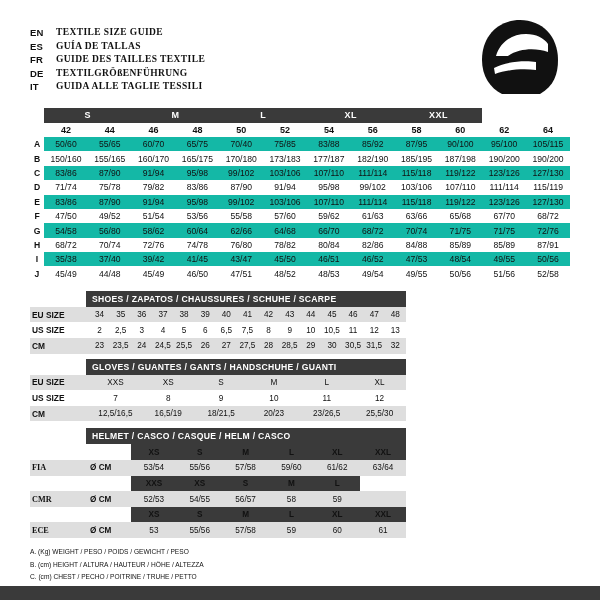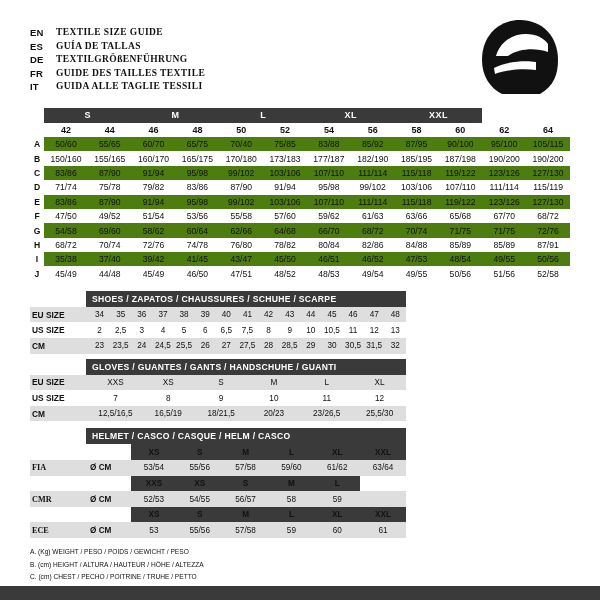--- a/index.html
+++ b/index.html
@@ -22,21 +22,21 @@
   .helmet-wrap{position:absolute;right:34px;top:16px;width:92px;height:88px;}
 
   
   .main-table{margin-top:14px;width:100%;border-collapse:collapse;}
   .main-table td,.main-table th{font-size:9px;padding:0;}
   .grp-row td{height:15px;vertical-align:middle;}
   .grp{background:#3a3a3a;color:#fff;text-align:center;font-weight:bold;font-size:9.5px;letter-spacing:.5px;}
   .num-row td{height:14px;text-align:center;font-weight:bold;font-size:9px;color:#111;}
   .rowlabel{width:14px;text-align:left;font-weight:bold;font-size:9px;color:#111;padding-left:2px;}
   .data td{height:14.4px;text-align:center;font-size:8.6px;color:#111;}
-  .shade{background:#4d7c0f;}
+  .shade{background:#14b8a6;}
   .plain{background:#ffffff;}
   .sp{width:14px;}
 
   
   .lower{margin-top:10px;display:flex;gap:8px;flex-direction:column;}
   .lower-left{width:376px;}
   .lower-right{flex:1;font-size:6.6px;line-height:9.2px;color:#111;padding-top:1px;}
   .lower-right p{margin:0 0 3.4px 0;}
 
   .sec-title{background:#3a3a3a;color:#fff;font-size:8.6px;font-weight:bold;letter-spacing:.3px;padding:3px 6px;}
@@ -65,26 +65,26 @@
   <div class="lang-block">
     <div class="lang-row">
       <span class="lang-code">EN</span>
       <span class="lang-text">TEXTILE SIZE GUIDE</span>
     </div>
     <div class="lang-row">
       <span class="lang-code">ES</span>
       <span class="lang-text">GUÍA DE TALLAS</span>
     </div>
     <div class="lang-row">
+      <span class="lang-code">FR</span>
+      <span class="lang-text">GUIDE DES TAILLES TEXTILE</span>
+    </div>
+    <div class="lang-row">
       <span class="lang-code">DE</span>
       <span class="lang-text">TEXTILGRÖßENFÜHRUNG</span>
-    </div>
-    <div class="lang-row">
-      <span class="lang-code">FR</span>
-      <span class="lang-text">GUIDE DES TAILLES TEXTILE</span>
     </div>
     <div class="lang-row">
       <span class="lang-code">IT</span>
       <span class="lang-text">GUIDA ALLE TAGLIE TESSILI</span>
     </div>
   </div>
 
   <div class="helmet-wrap">
     <svg viewBox="0 0 92 88" width="92" height="88" aria-hidden="true">
       <path d="M46 4 C24 4 8 20 8 44 C8 60 16 72 28 78 L66 78 C80 70 84 58 84 44 C84 20 68 4 46 4 Z" fill="#111"></path>
@@ -204,21 +204,21 @@
           <td class="plain">59/62</td>
           <td class="plain">61/63</td>
           <td class="plain">63/66</td>
           <td class="plain">65/68</td>
           <td class="plain">67/70</td>
           <td class="plain">68/72</td>
         </tr>
         <tr class="data">
           <td class="rowlabel">G</td>
           <td class="shade">54/58</td>
-          <td class="shade">69/60</td>
+          <td class="shade">56/80</td>
           <td class="shade">58/62</td>
           <td class="shade">60/64</td>
           <td class="shade">62/66</td>
           <td class="shade">64/68</td>
           <td class="shade">66/70</td>
           <td class="shade">68/72</td>
           <td class="shade">70/74</td>
           <td class="shade">71/75</td>
           <td class="shade">71/75</td>
           <td class="shade">72/76</td>

